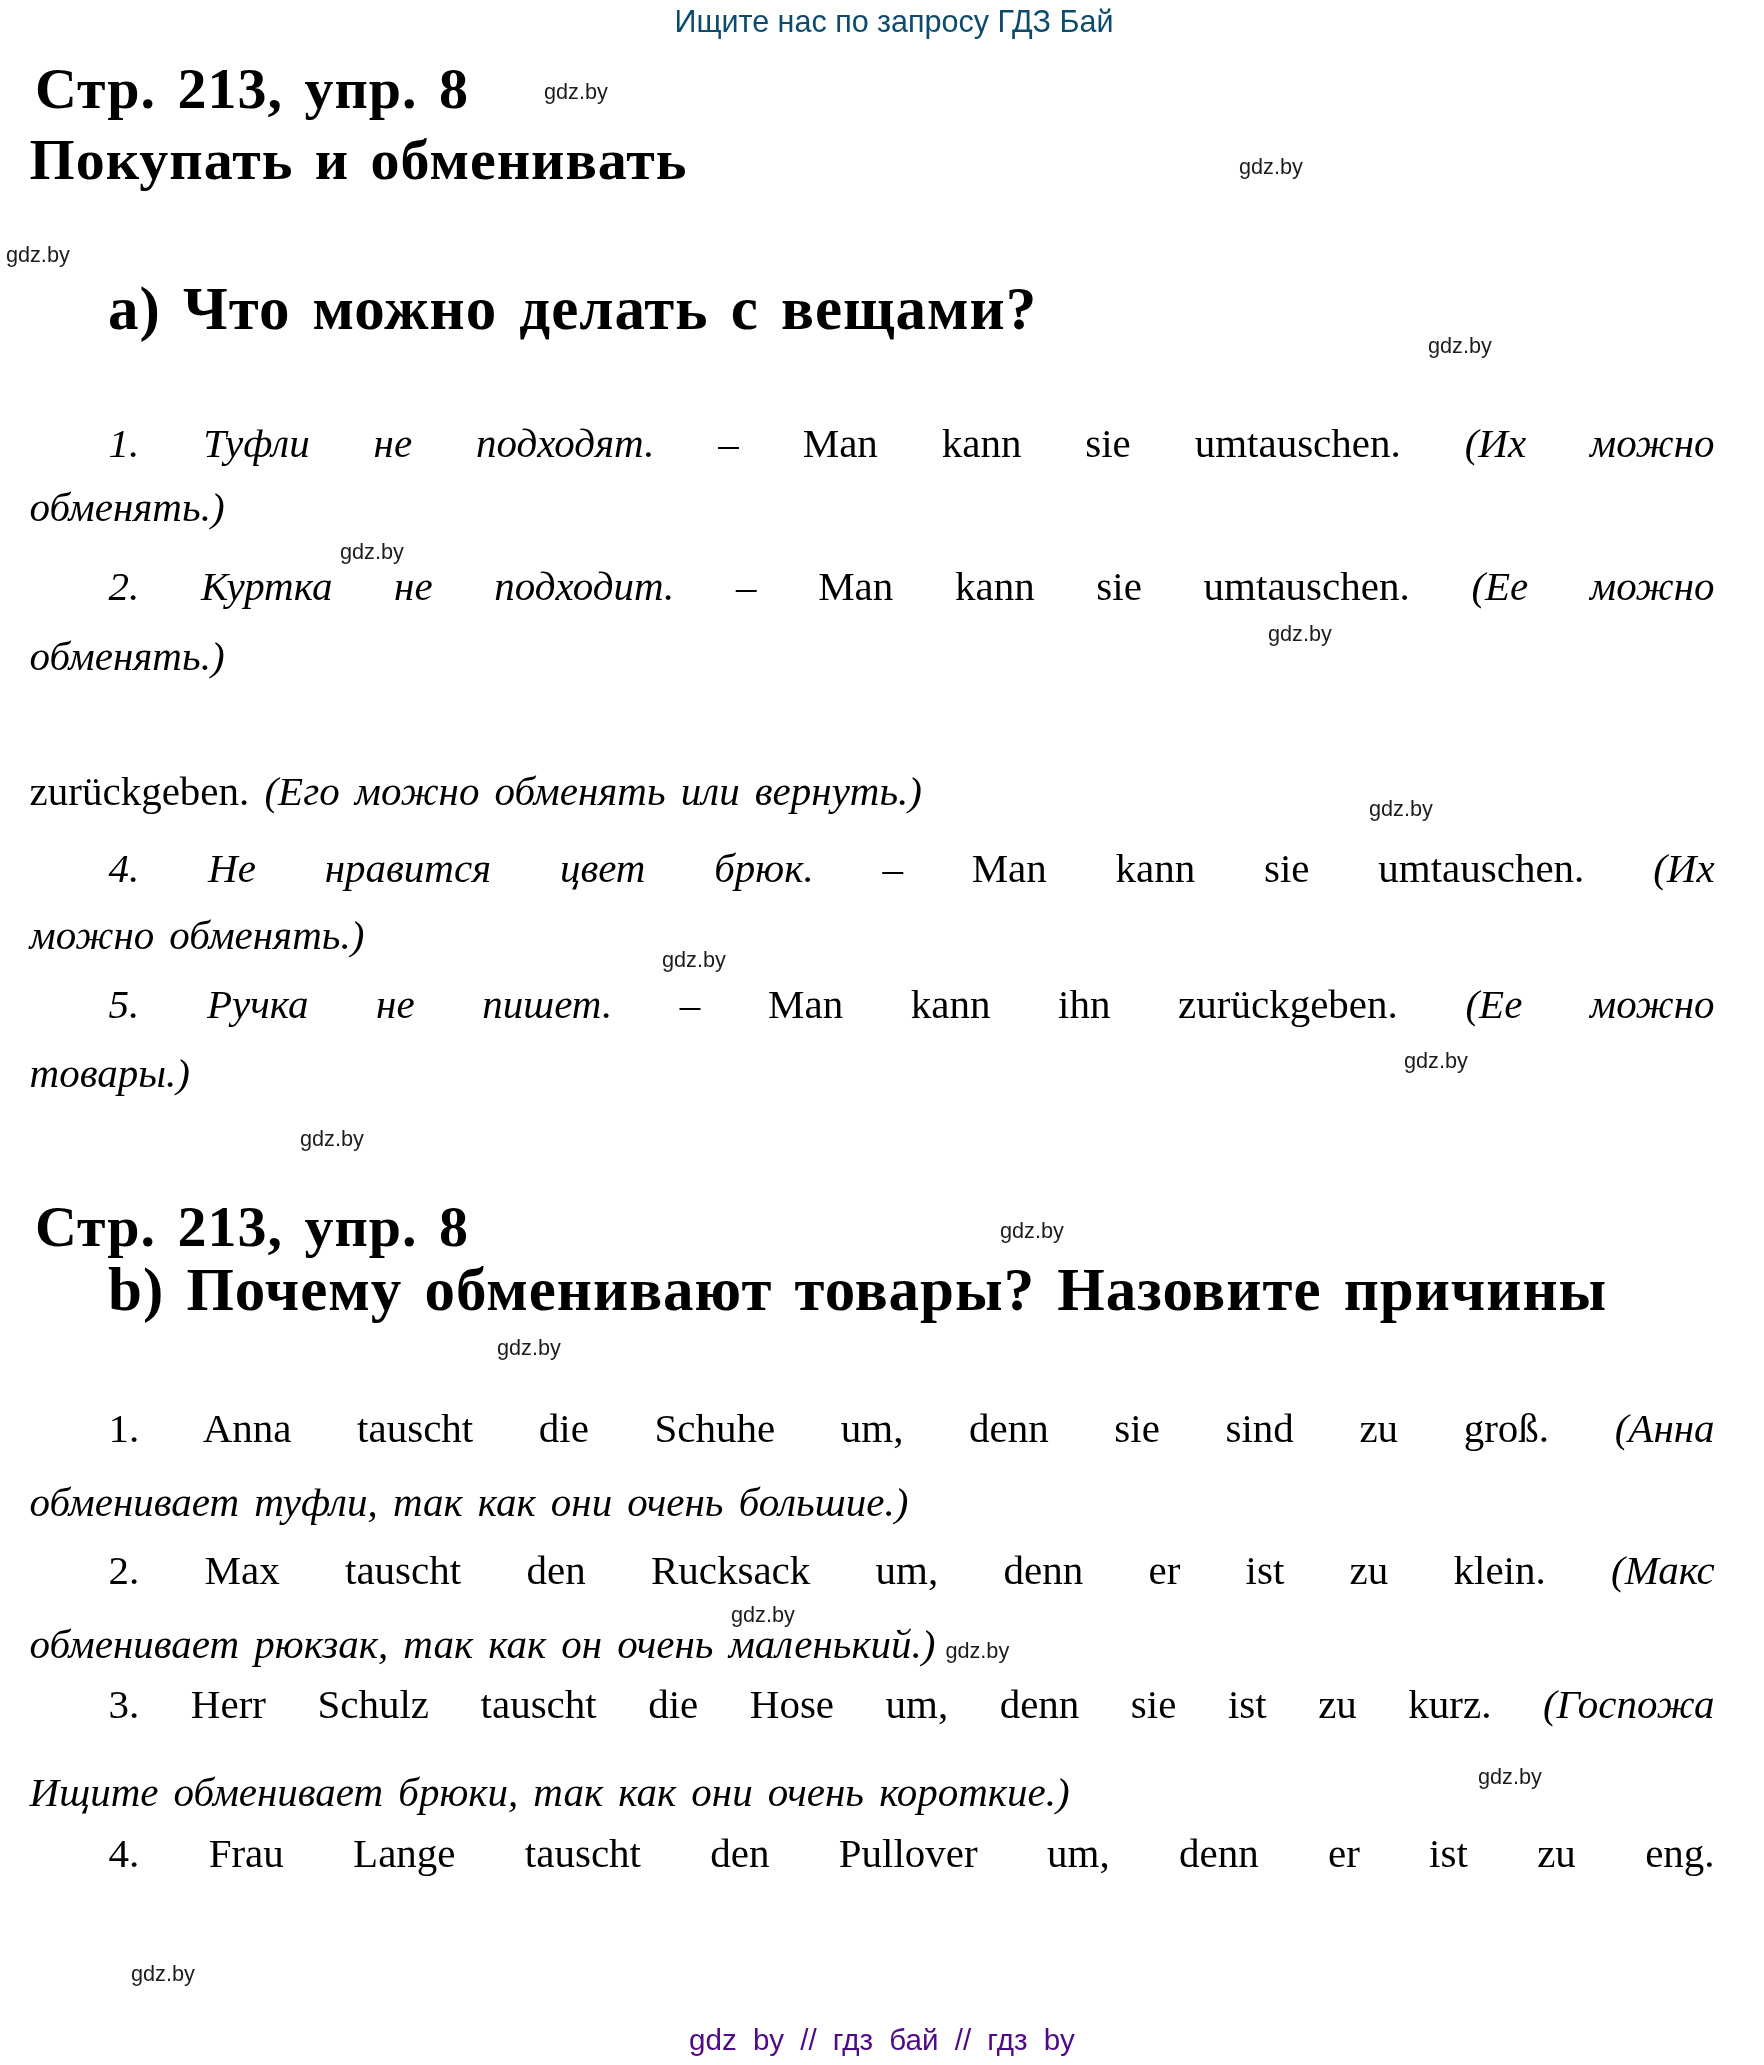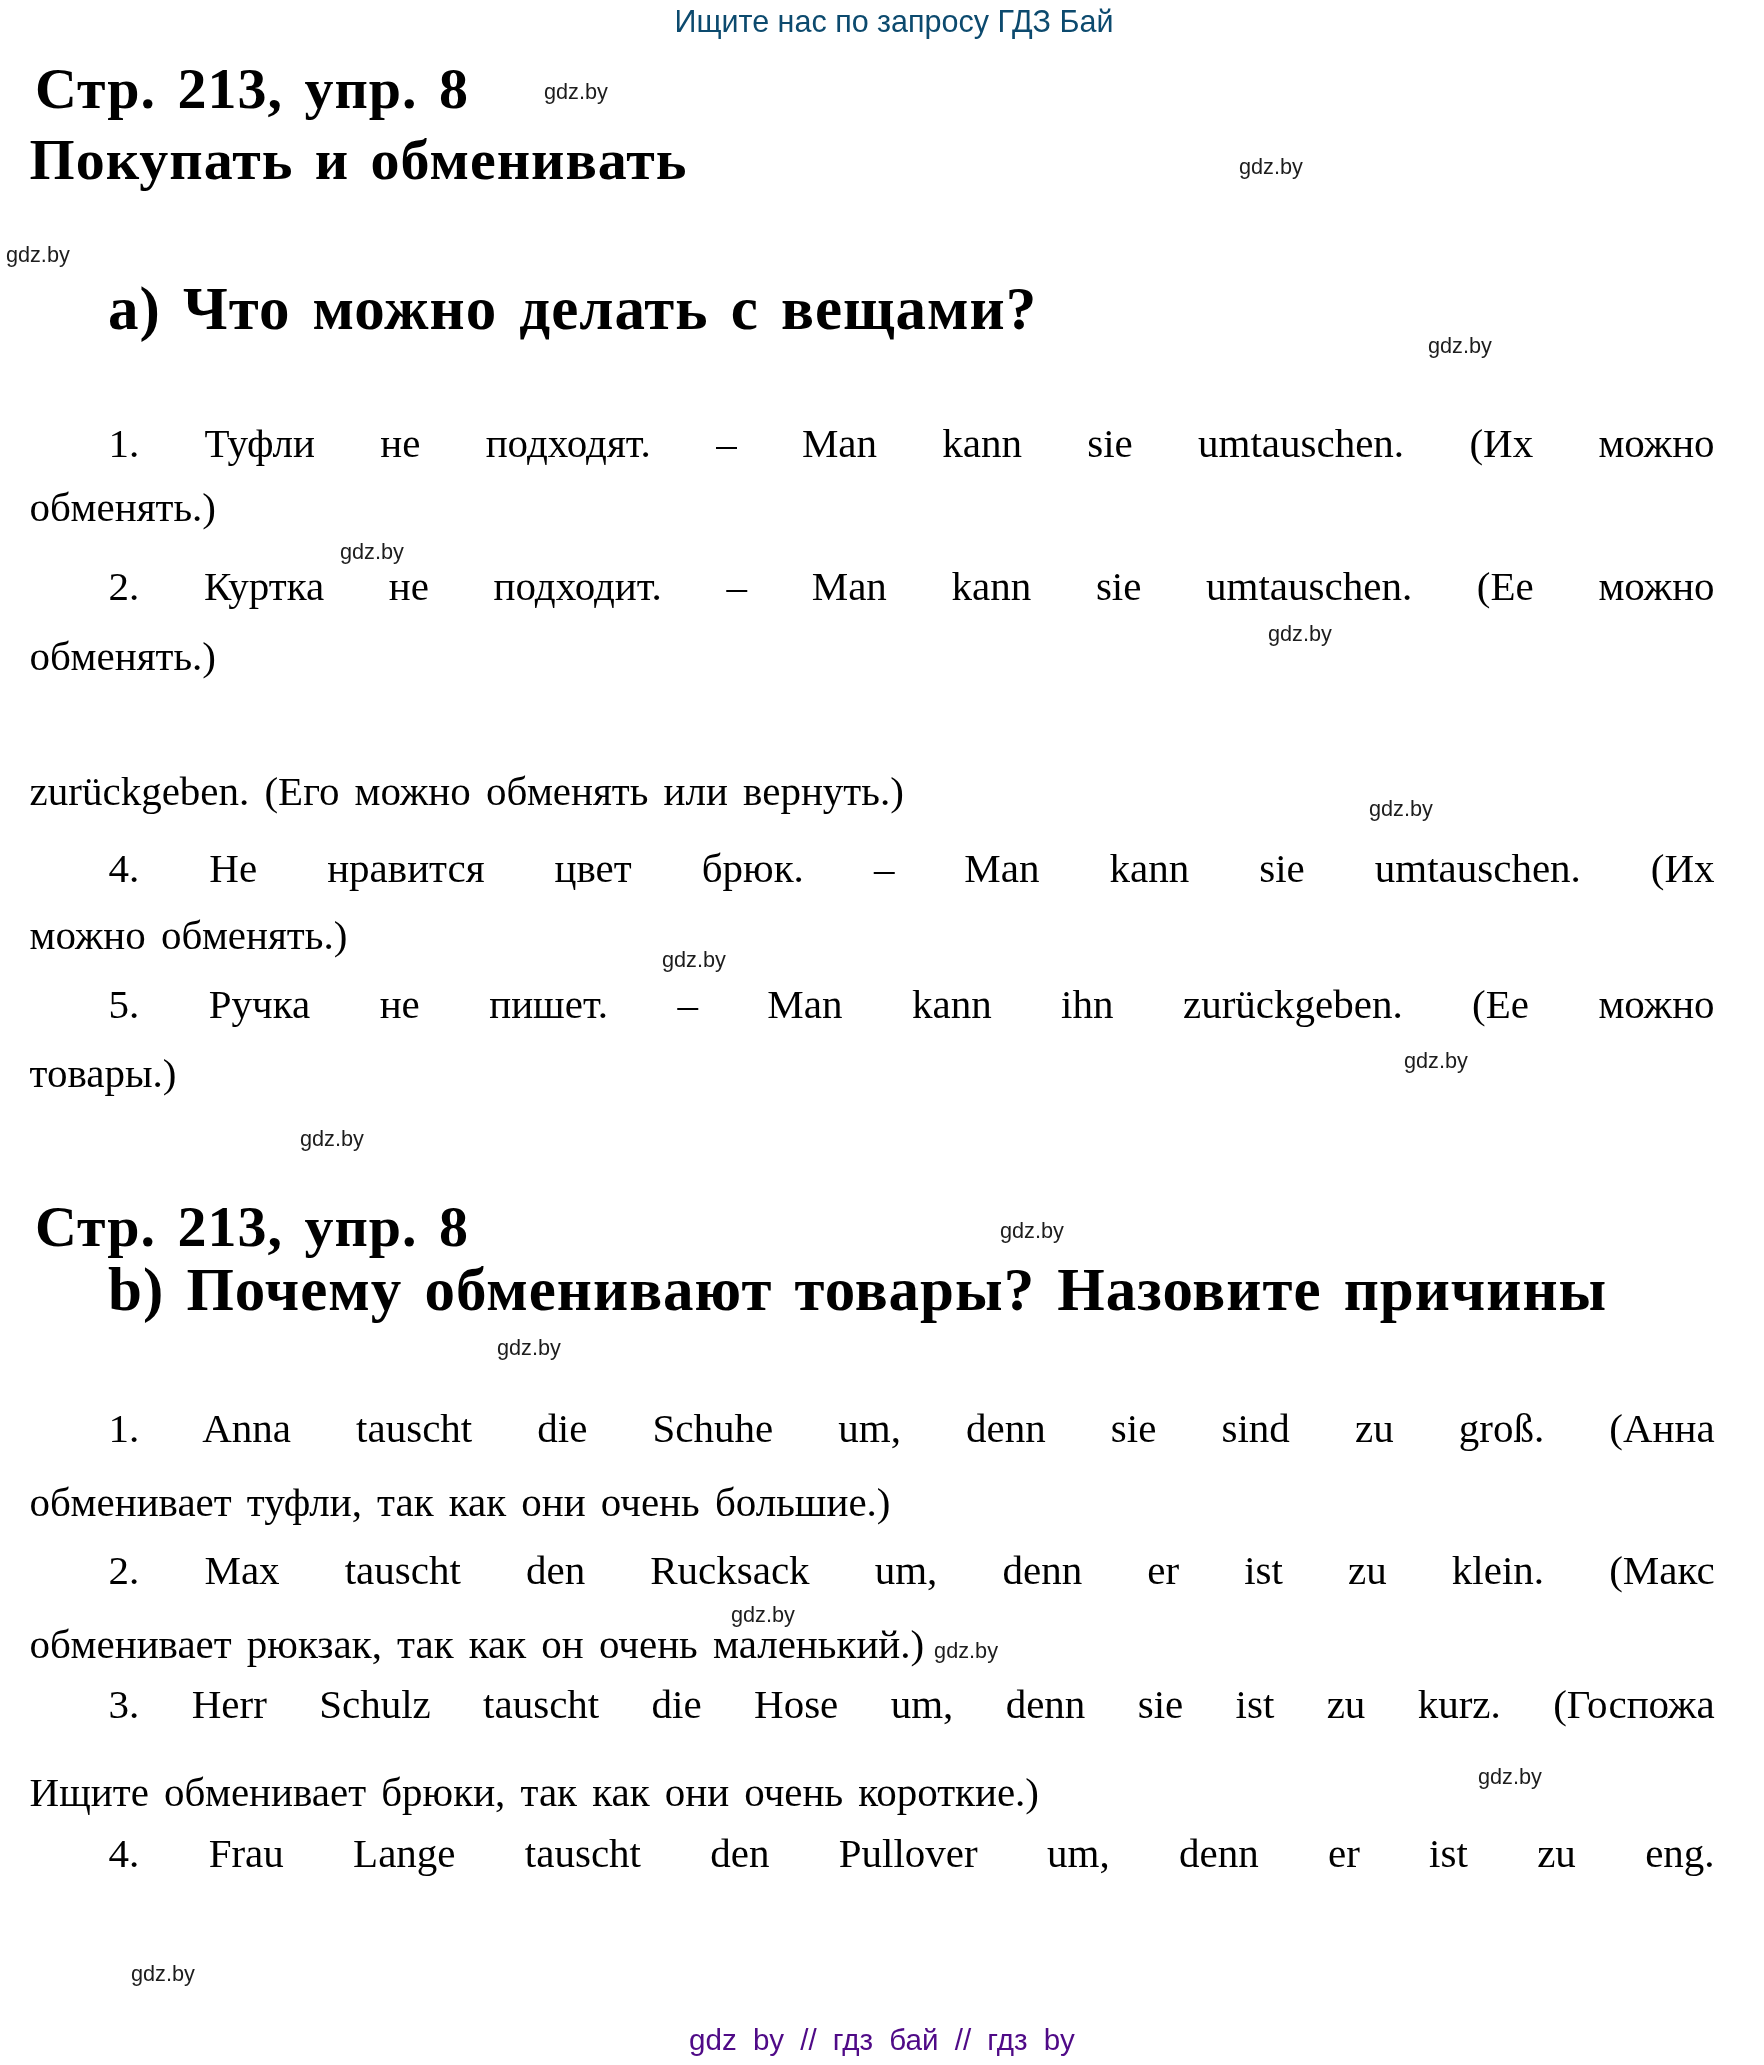--- a/index.html
+++ b/index.html
@@ -7,21 +7,21 @@
         font-family:"Liberation Serif",serif;color:#000000;}
   .banner{position:absolute;top:3.9px;left:12px;width:100%;text-align:center;
           font-family:"Liberation Sans",sans-serif;font-size:30.5px;color:#0c4a6e;}
   .h{position:absolute;font-weight:bold;white-space:nowrap;letter-spacing:1px;word-spacing:5.9px;}
   .h1{font-size:58px;line-height:55px;}
   .task{font-size:61px;line-height:53px;}
   .bl{position:absolute;font-size:41px;line-height:51px;}
   .jl{left:29.6px;width:1684px;text-align:justify;text-align-last:justify;white-space:normal;}
   .ind{padding-left:79px;width:1606px;}
   .cl{left:29.6px;white-space:nowrap;word-spacing:4.9px;}
-  .it{}
+  .it{font-style:italic;}
   .rm{font-style:normal;}
   .wm{position:absolute;font-family:"Liberation Sans",sans-serif;font-size:21.7px;line-height:25.6px;
       color:#1d1d1d;white-space:nowrap;}
   .wmi{font-family:"Liberation Sans",sans-serif;font-size:21.7px;font-style:normal;color:#1d1d1d;
        padding-left:9.9px;}
   .footer{position:absolute;top:2023px;left:0;width:100%;text-align:center;
           font-family:"Liberation Sans",sans-serif;font-size:29.6px;color:#4f0a87;word-spacing:7.9px;}
 </style>
 </head>
 <body>

